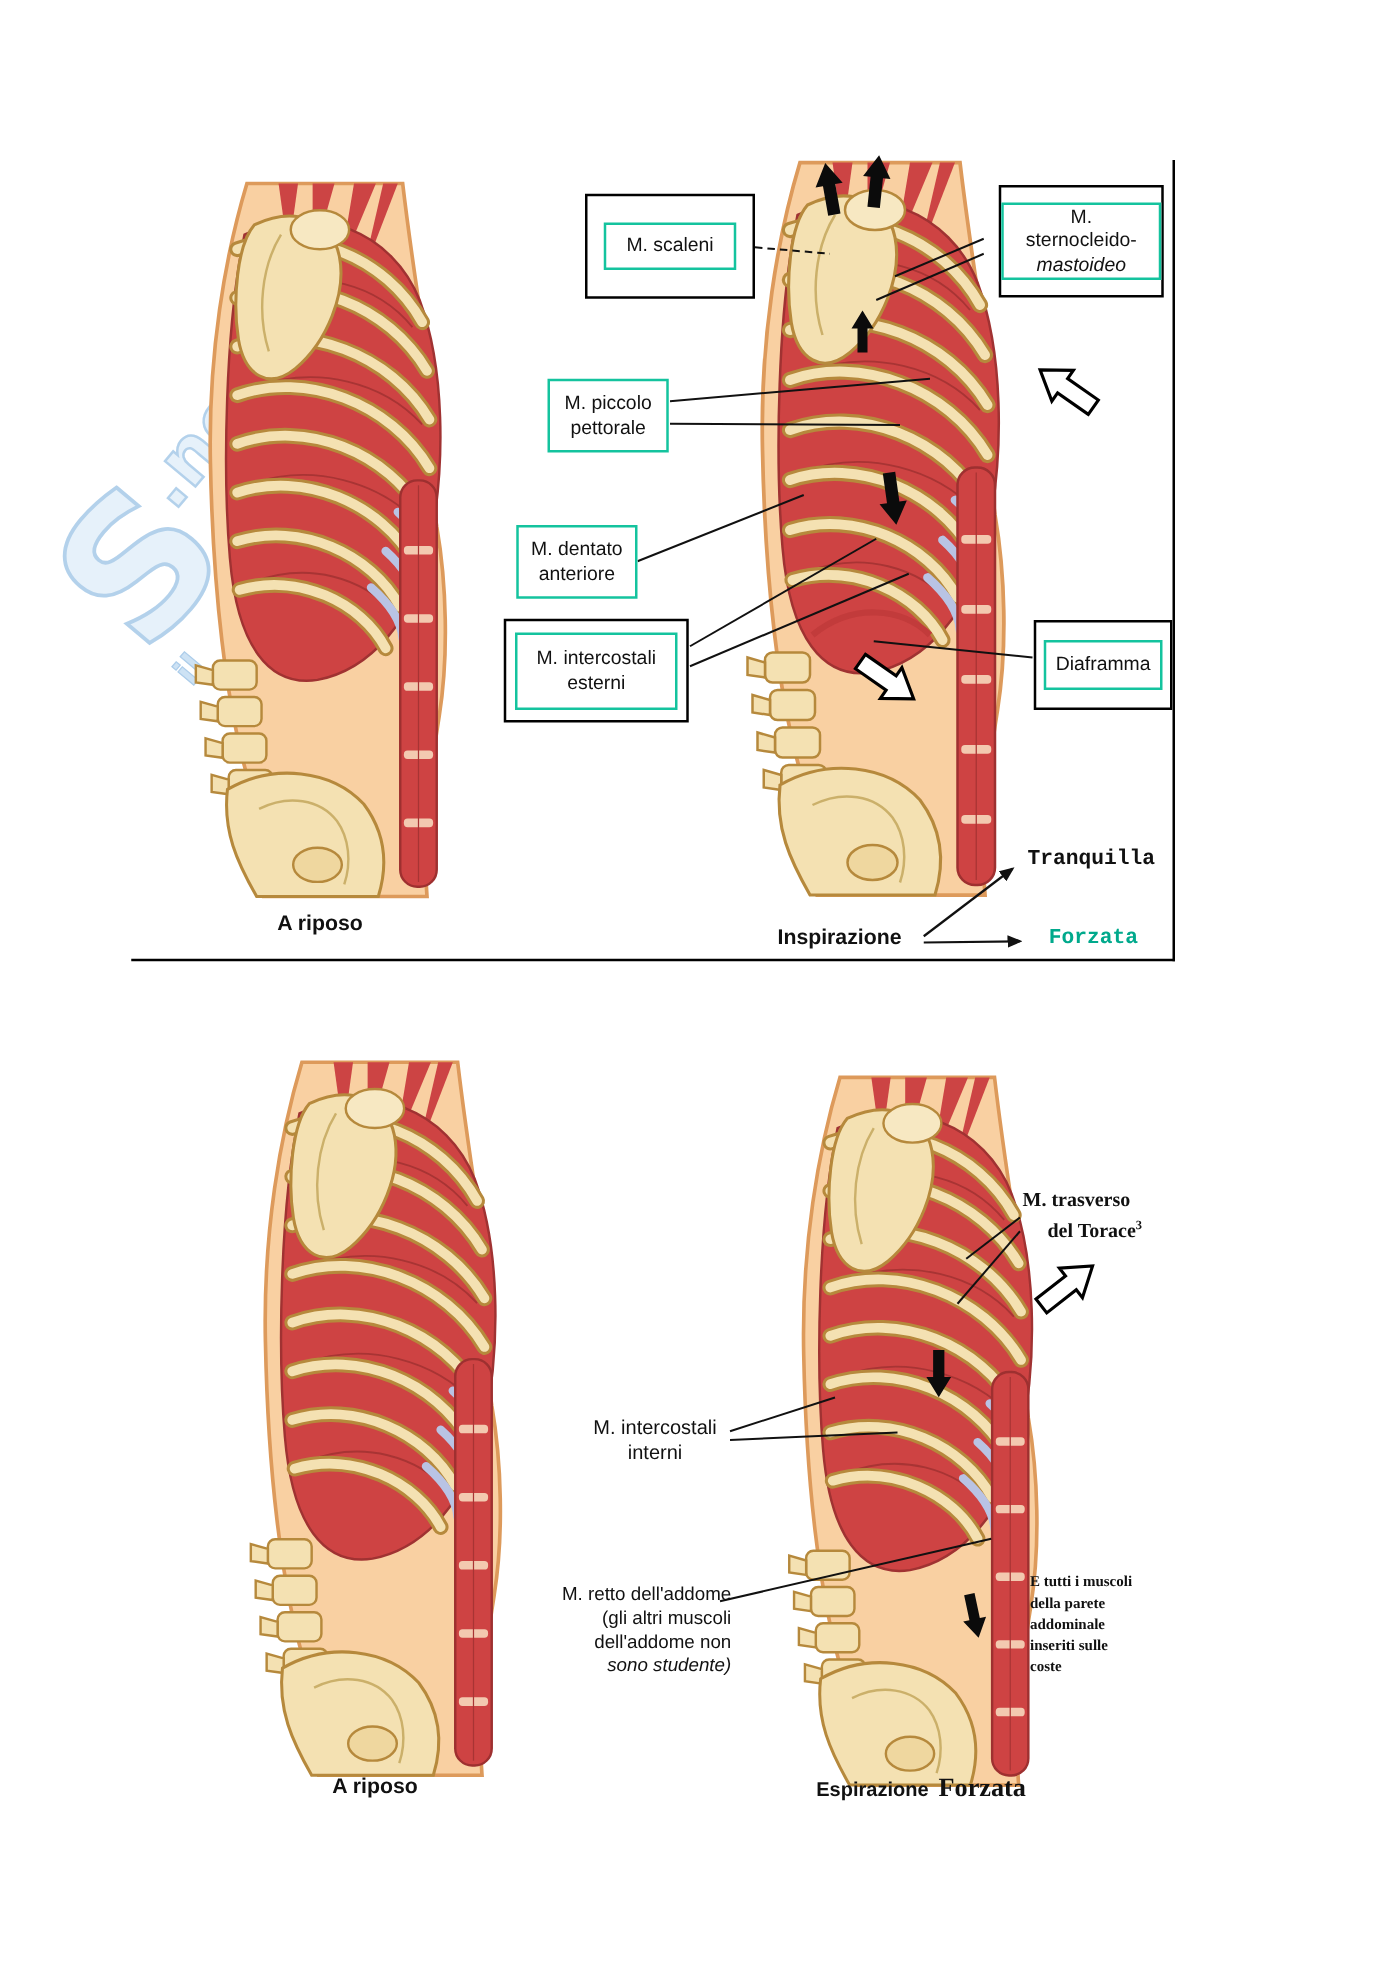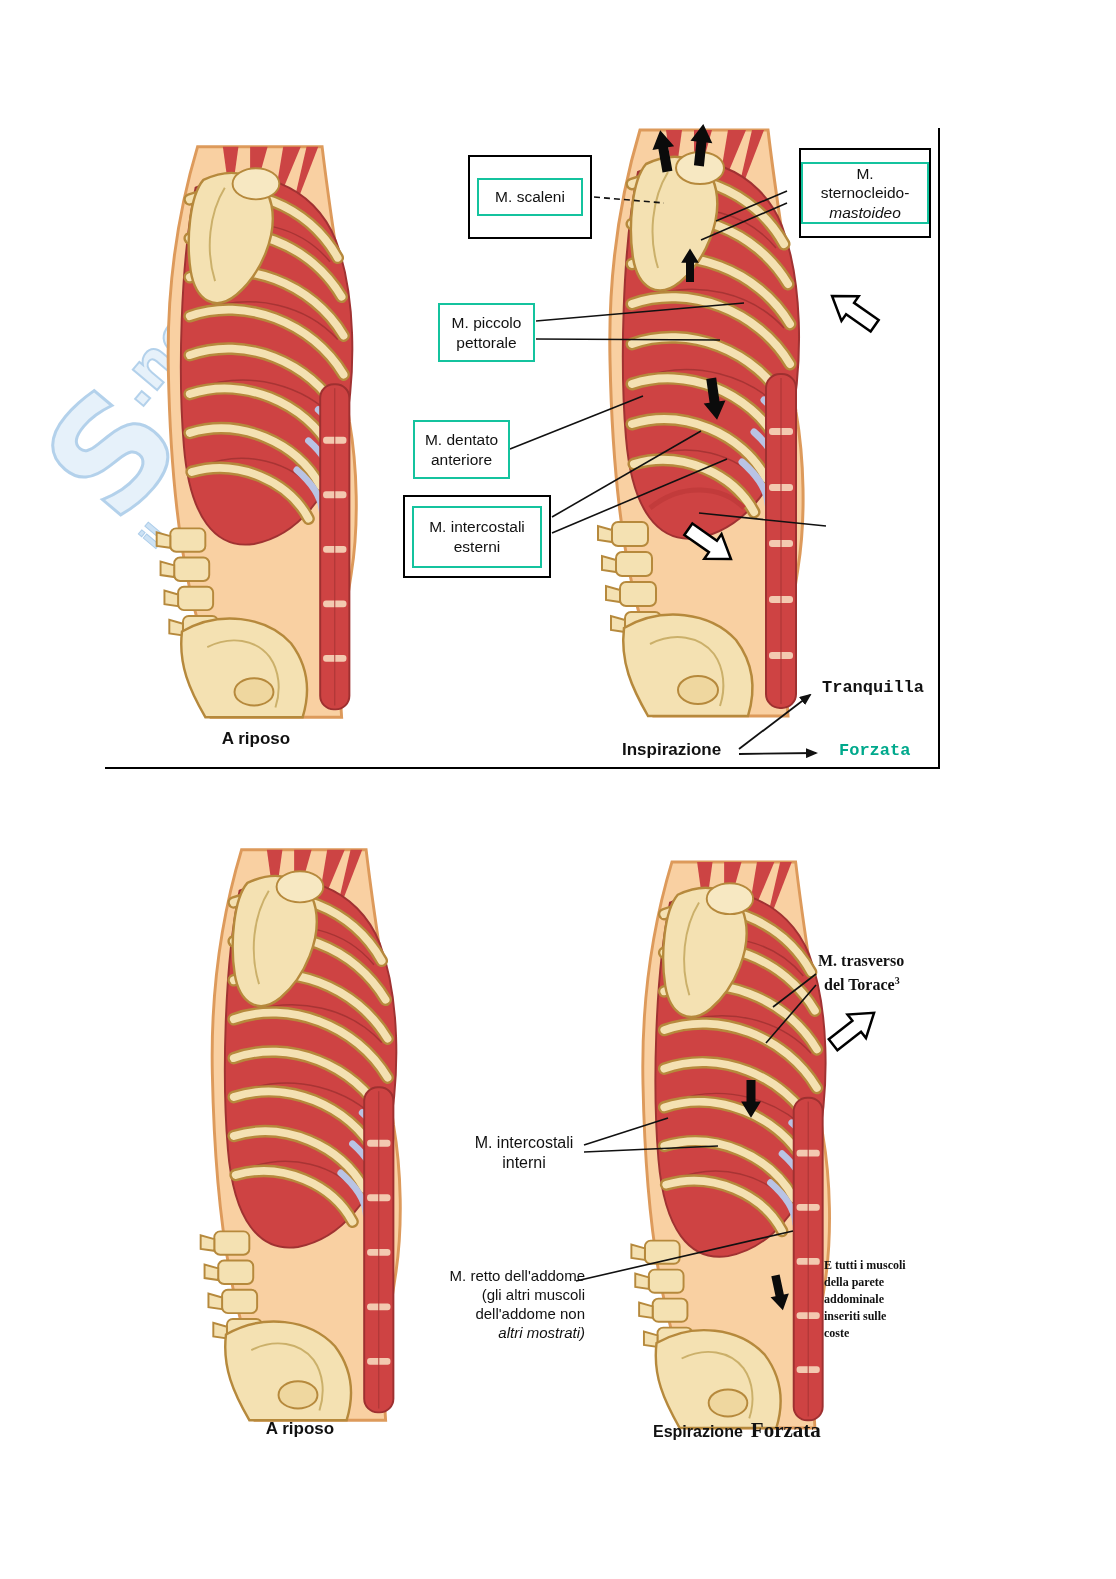--- a/index.html
+++ b/index.html
@@ -24,21 +24,21 @@
             font-size:15.5px;line-height:1.25;padding:4px 7px;box-sizing:border-box;}
   .teal-box.standalone{position:absolute;}
   .it{font-style:italic;}
 
   
   .cap{position:absolute;font-weight:bold;font-size:17px;}
   .serif{font-family:Liberation Mono, monospace;}
   .teal-text{color:#00a98c;}
   #lbl-trasverso{position:absolute;left:818px;top:951px;font-family:"Liberation Serif",serif;
                  font-weight:bold;font-size:16px;line-height:20px;}
-  #lbl-trasverso .l2{padding-left:6px;}
+  #lbl-trasverso .l2{padding-left:20px;}
   #lbl-trasverso sup{font-size:10px;}
   #lbl-interni{position:absolute;left:466px;top:1133px;width:116px;text-align:center;
                font-size:16px;line-height:20px;}
   #lbl-retto{position:absolute;left:423px;top:1266px;width:162px;text-align:right;
              font-size:15px;line-height:19px;}
   #lbl-parete{position:absolute;left:824px;top:1257px;font-family:"Liberation Serif",serif;
               font-weight:bold;font-size:12px;line-height:17px;}
   #cap-espirazione{position:absolute;left:653px;top:1418px;display:flex;align-items:baseline;gap:8px;}
   #cap-espirazione .w1{font-weight:bold;font-size:16px;}
   #cap-espirazione .w2{font-family:"Liberation Serif",serif;font-weight:bold;font-size:21px;}
@@ -195,21 +195,21 @@
       <use href="#solid-arrow" transform="translate(690,266) scale(0.8)" fill="#0b0b0b"></use>
       <use href="#solid-arrow" transform="translate(714,398) rotate(172)" fill="#0b0b0b"></use>
       <use href="#solid-arrow" transform="translate(751,1098) rotate(180) scale(0.9)" fill="#0b0b0b"></use>
       <use href="#solid-arrow" transform="translate(779,1292) rotate(168) scale(0.85)" fill="#0b0b0b"></use>
       <use href="#outline-arrow" transform="translate(855,312) rotate(-145)" fill="#fff" stroke="#000" stroke-width="2.5"></use>
       <use href="#outline-arrow" transform="translate(708,543) rotate(35)" fill="#fff" stroke="#000" stroke-width="2.5"></use>
       <use href="#outline-arrow" transform="translate(852,1030) rotate(-38)" fill="#fff" stroke="#000" stroke-width="2.5"></use>
     </g>
   </svg>
 
-  <div class="outer-box" style="left:468px;top:155px;width:124px;height:84px">
+  <div class="outer-box" style="left:468px;top:155px;width:136px;height:84px">
     <div class="teal-box" style="width:106px;height:38px">
       <span>M. scaleni</span>
     </div>
   </div>
 
   <div class="outer-box" style="left:799px;top:148px;width:132px;height:90px">
     <div class="teal-box" style="width:132px;height:62px">
       <span>M. sternocleido-</span>
       <span class="it">mastoideo</span>
     </div>
@@ -225,41 +225,46 @@
     <span>anteriore</span>
   </div>
 
   <div class="outer-box" style="left:403px;top:495px;width:148px;height:83px">
     <div class="teal-box" style="width:130px;height:62px">
       <span>M. intercostali</span>
       <span>esterni</span>
     </div>
   </div>
 
+  <div class="outer-box" style="left:827px;top:496px;width:111px;height:72px">
+    <div class="teal-box" style="width:95px;height:40px">
+      <span>Diaframma</span>
+    </div>
+  </div>
 
   <div class="cap" style="left:193px;top:729px;width:126px;text-align:center">A riposo</div>
   <div class="cap" style="left:622px;top:740px">Inspirazione</div>
   <div class="cap serif" style="left:822px;top:678px">Tranquilla</div>
   <div class="cap serif teal-text" style="left:839px;top:741px">Forzata</div>
 
   <div id="lbl-trasverso">
     <div>M. trasverso</div>
     <div class="l2"><span>del Torace</span><sup>3</sup></div>
   </div>
 
   <div id="lbl-interni">
     <div>M. intercostali</div>
     <div>interni</div>
   </div>
 
   <div id="lbl-retto">
     <div>M. retto dell'addome</div>
     <div>(gli altri muscoli</div>
     <div>dell'addome non</div>
-    <div class="it">altri mostrati)</div>
+    <div class="it">sono studente)</div>
   </div>
 
   <div id="lbl-parete">
     <div>E tutti i muscoli</div>
     <div>della parete</div>
     <div>addominale</div>
     <div>inseriti sulle</div>
     <div>coste</div>
   </div>
 

